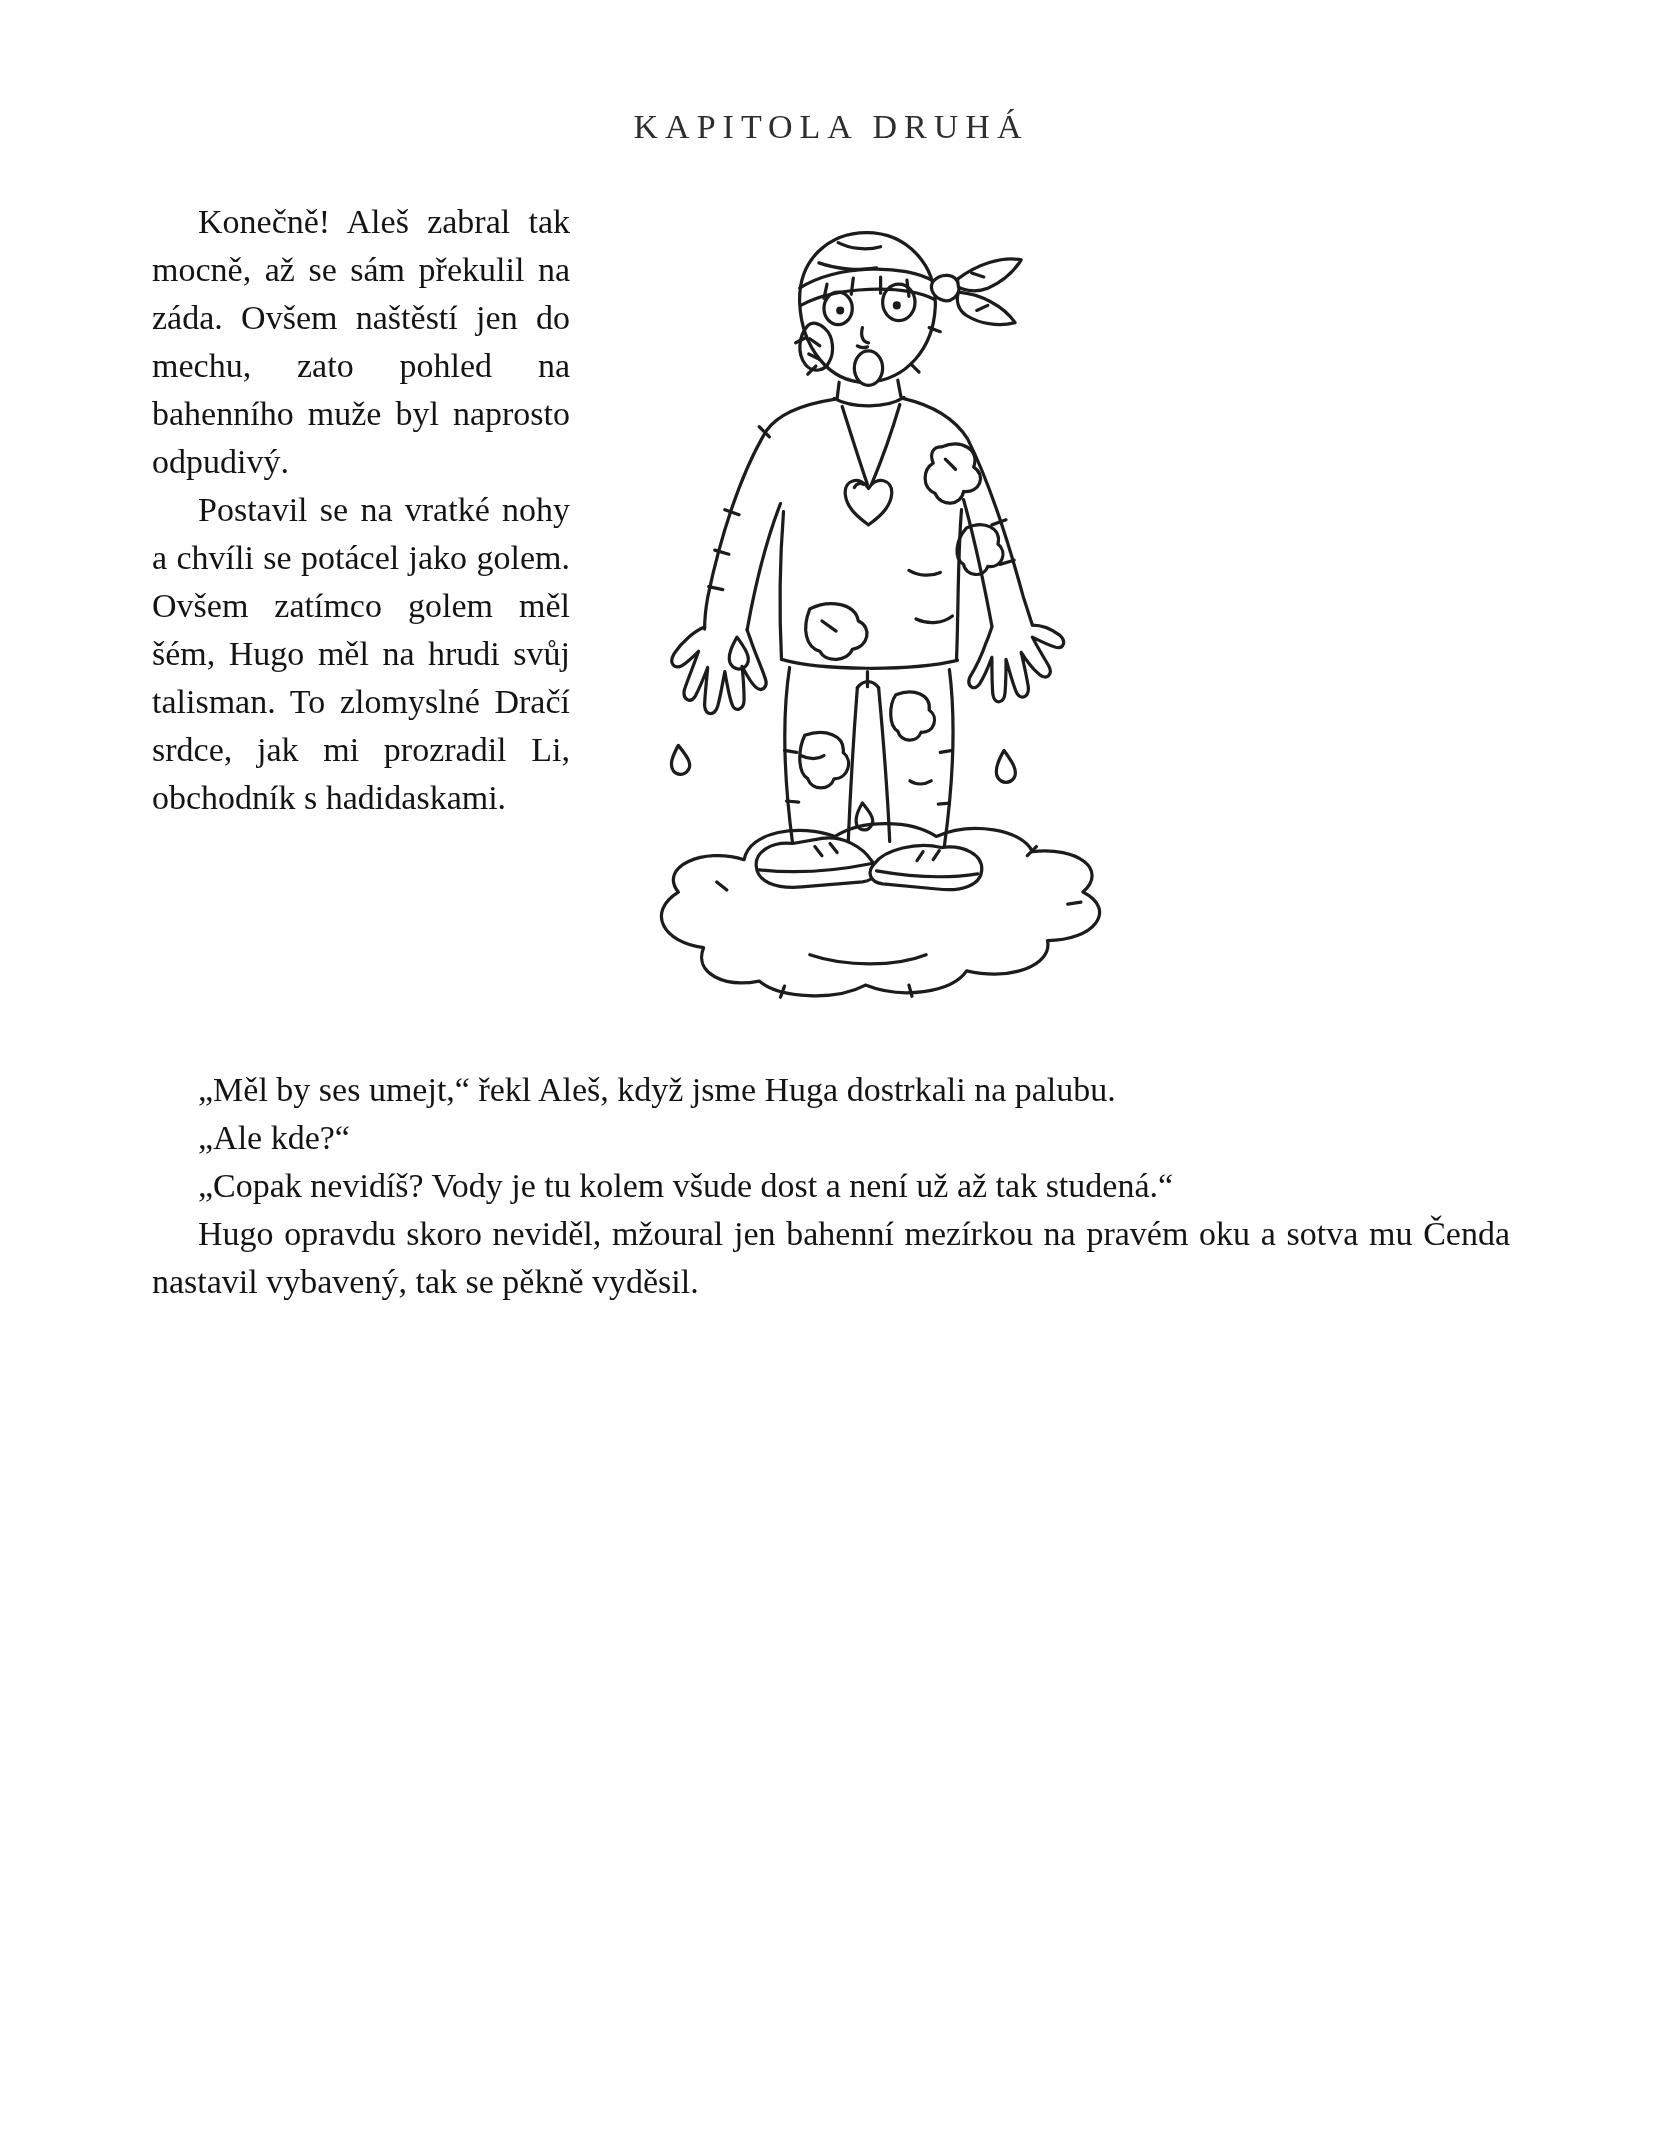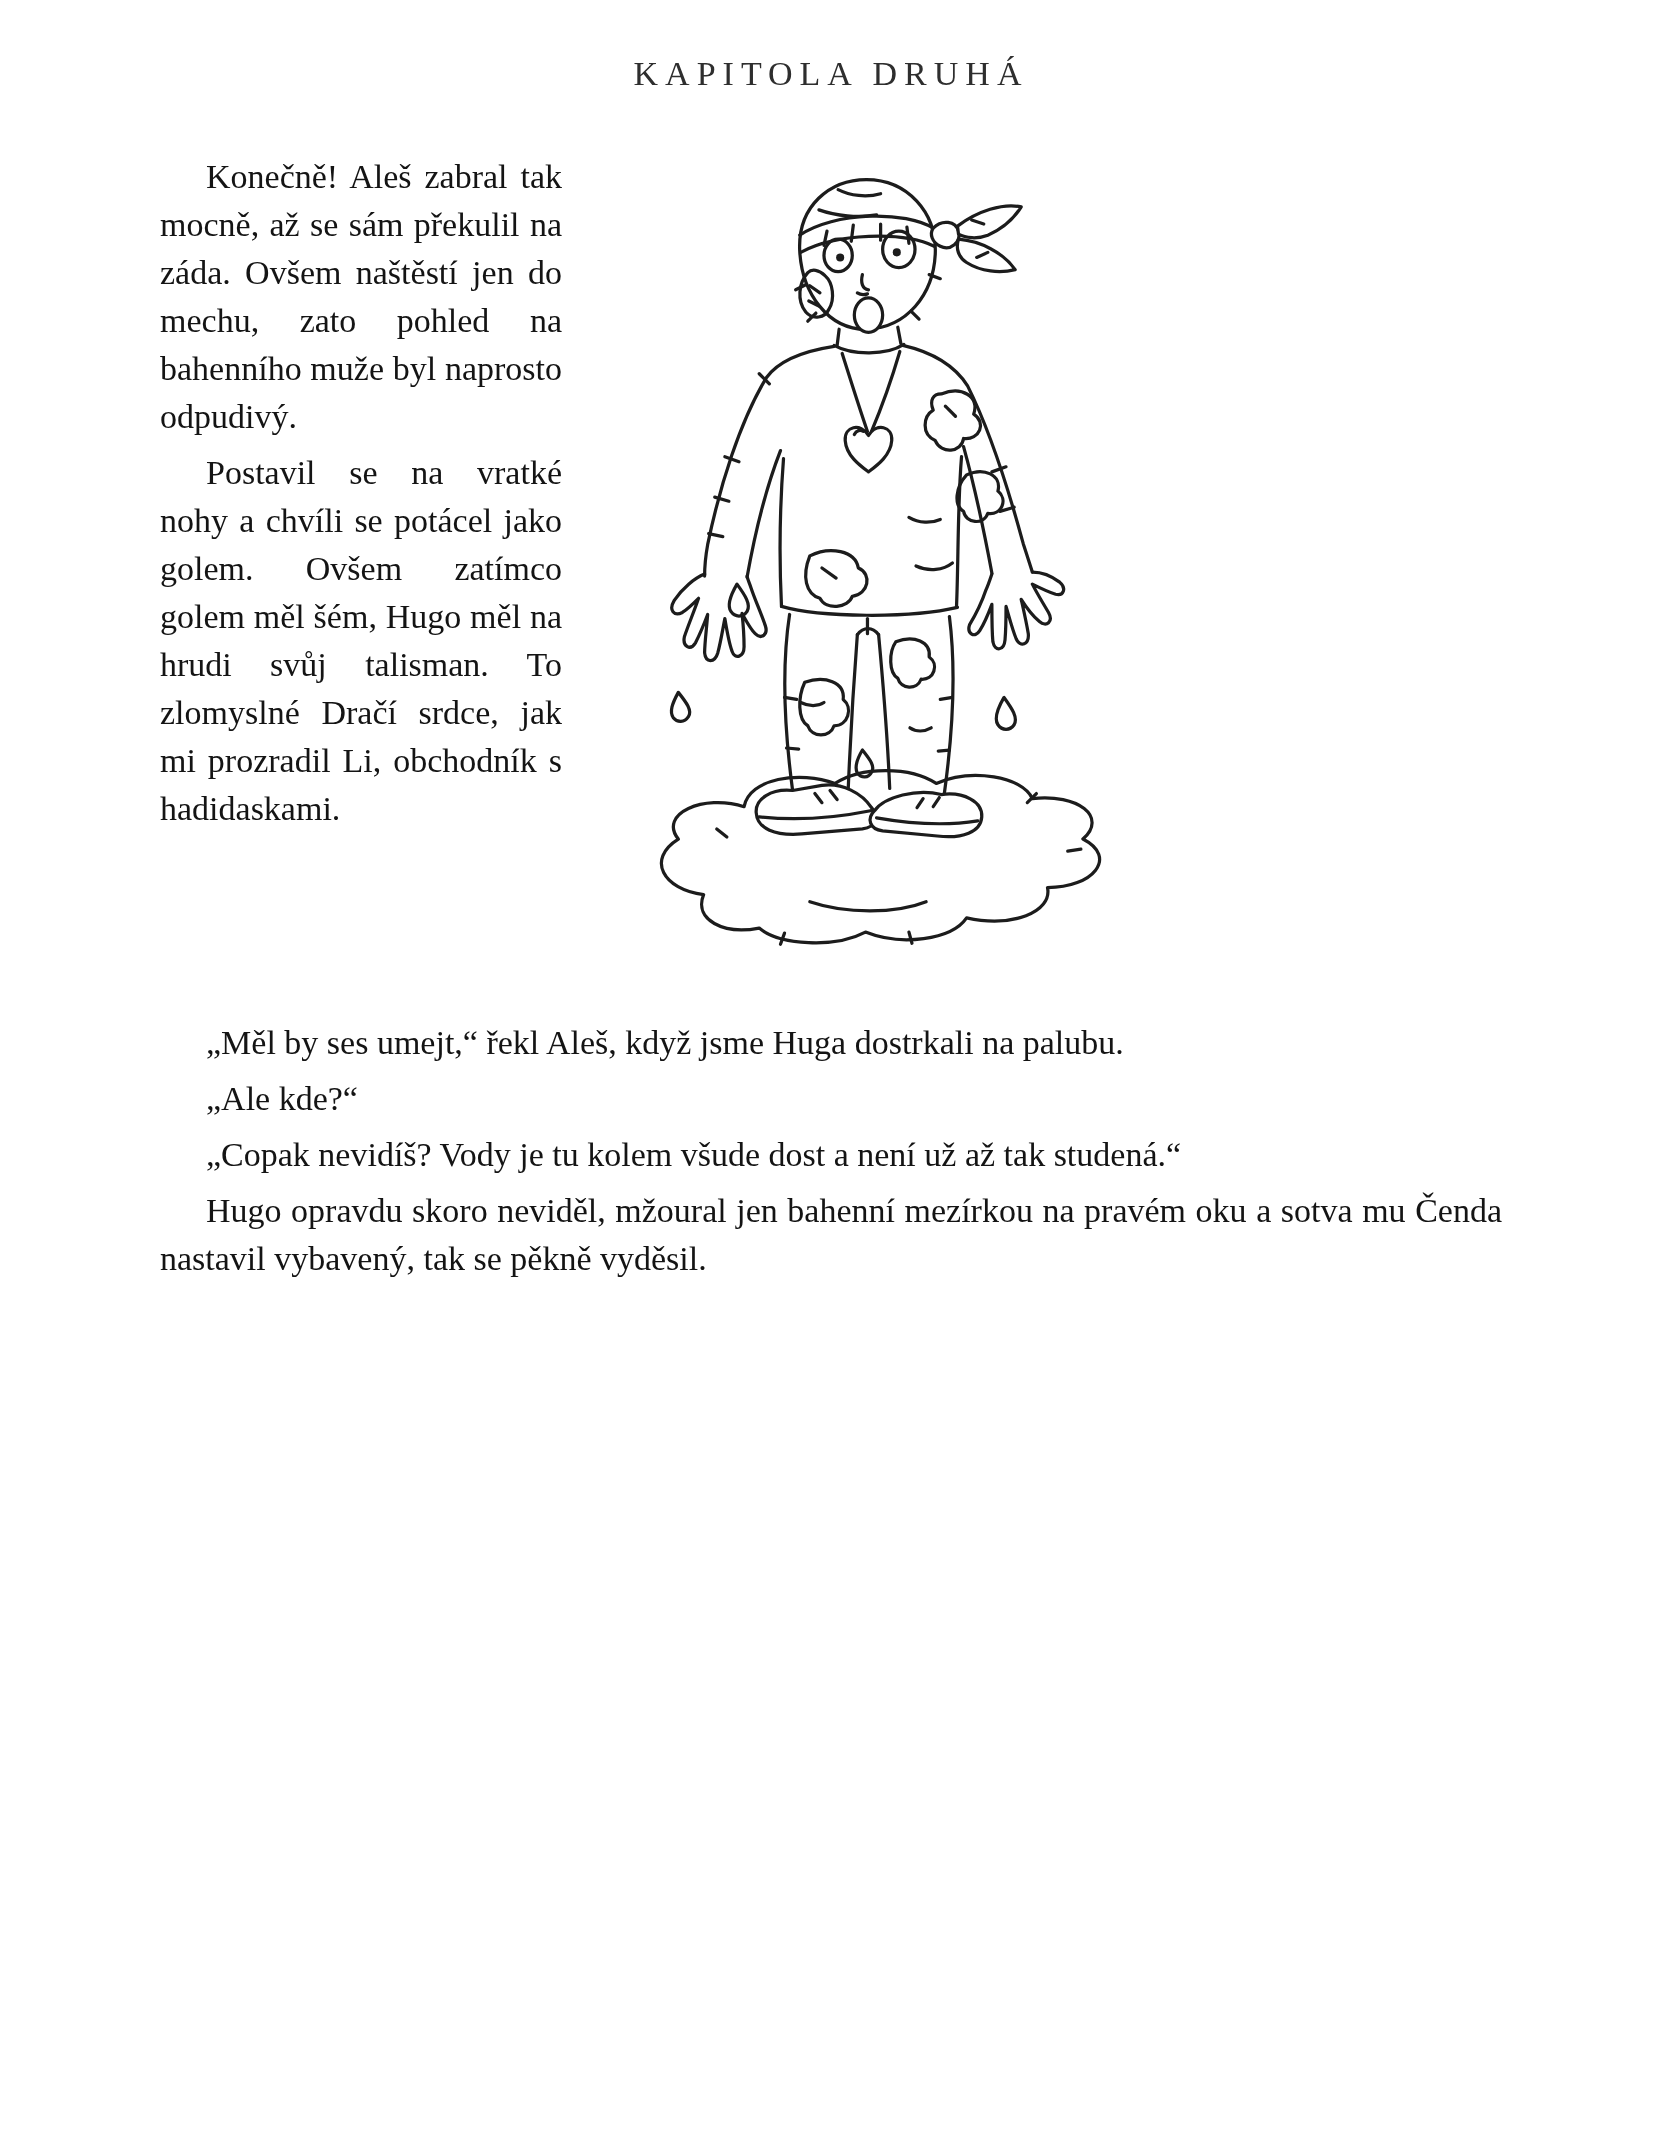--- a/index.html
+++ b/index.html
@@ -6,42 +6,42 @@
   body {
     width: 1665px; height: 2143px;
     position: relative;
     font-family: "Liberation Serif", serif;
     color: #141414;
     overflow: hidden;
   }
   .page {
     box-sizing: border-box;
     width: 100%; height: 100%;
-    padding: 55px 155px 0 152px;
+    padding: 108px 155px 0 152px;
     position: relative;
   }
   .chapter-title {
     margin: 0 0 52px 0;
     text-align: center;
     font-family: "Liberation Serif", serif;
     font-weight: 400;
     font-size: 34px;
     letter-spacing: 7px;
     color: #2e2e2e;
   }
   .row {
     display: flex;
     align-items: flex-start;
   }
   .left-col {
     width: 418px;
     flex: 0 0 418px;
   }
   p.body-par {
-    margin: 8px;
+    margin: 0;
     font-size: 34px;
     line-height: 48px;
     text-align: justify;
     text-indent: 46px;
   }
   .illus-wrap {
     flex: 1;
     display: flex;
     justify-content: flex-start;
     padding-left: 28px;

